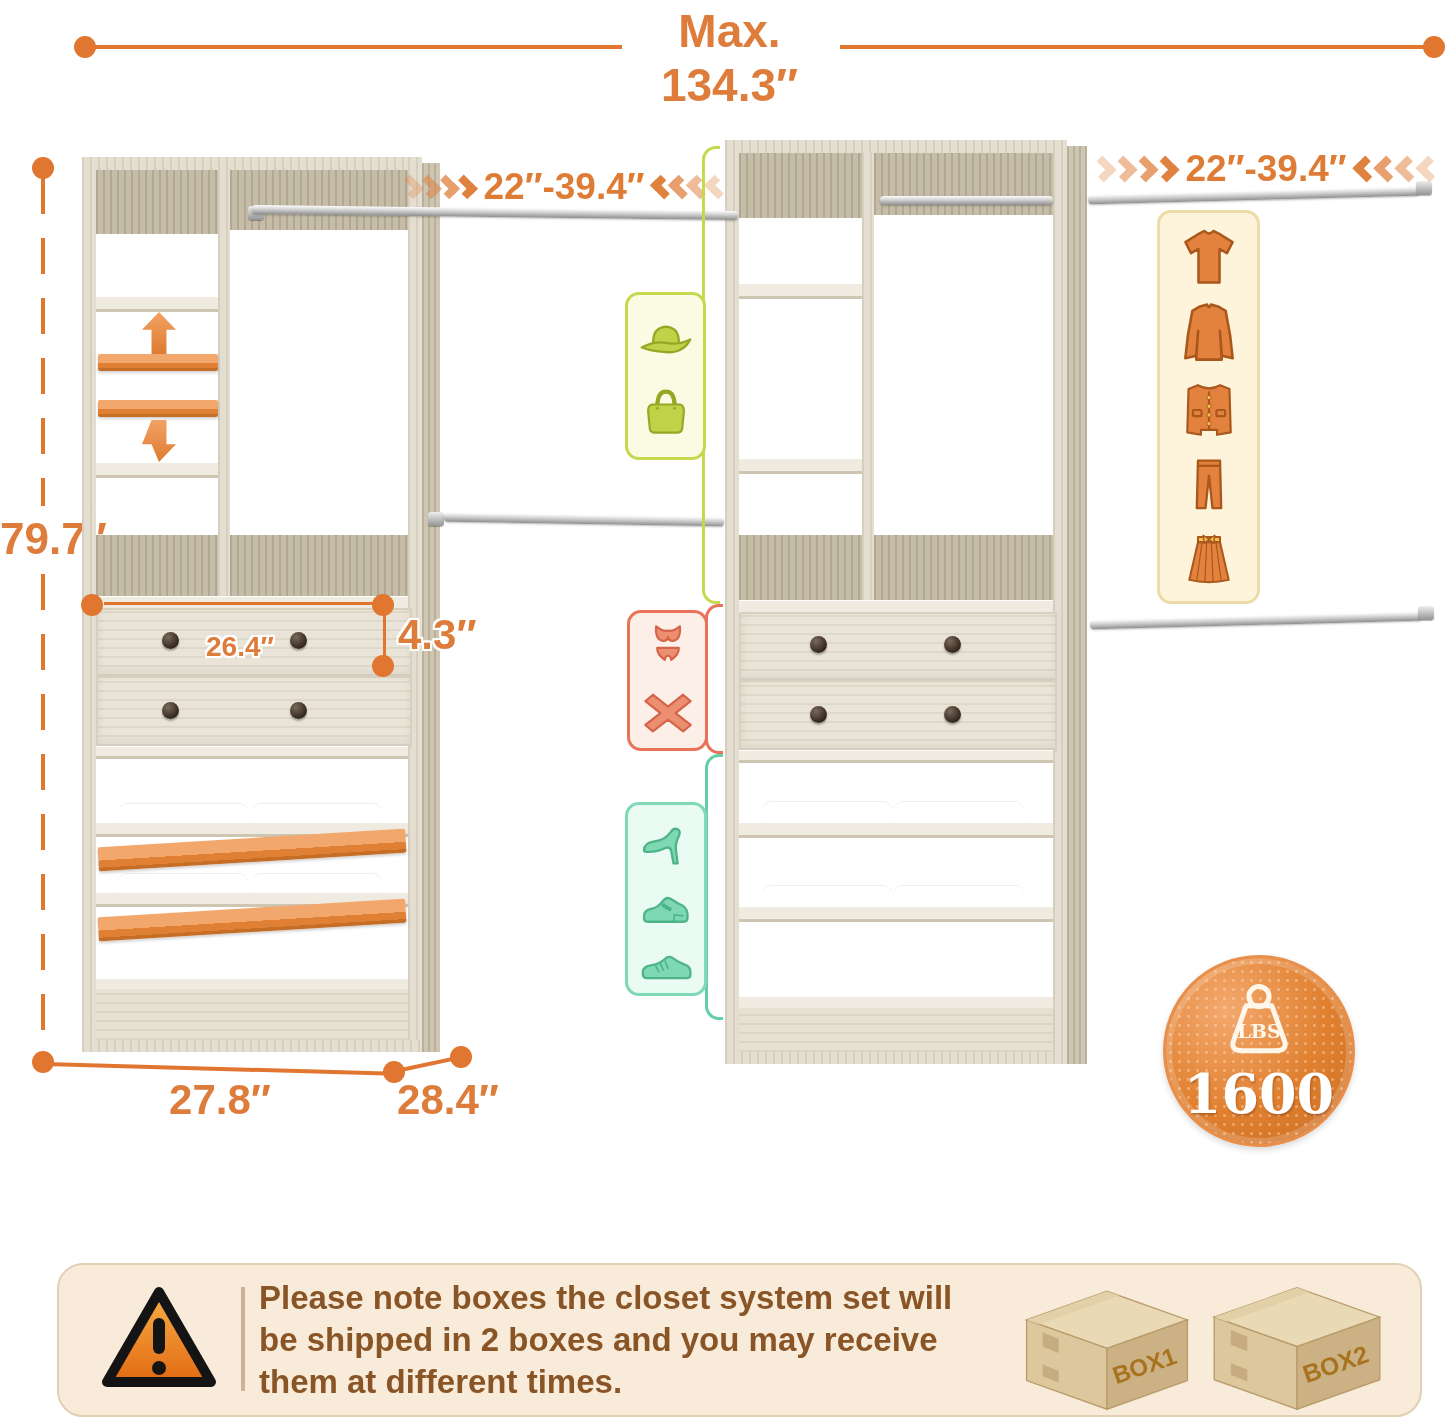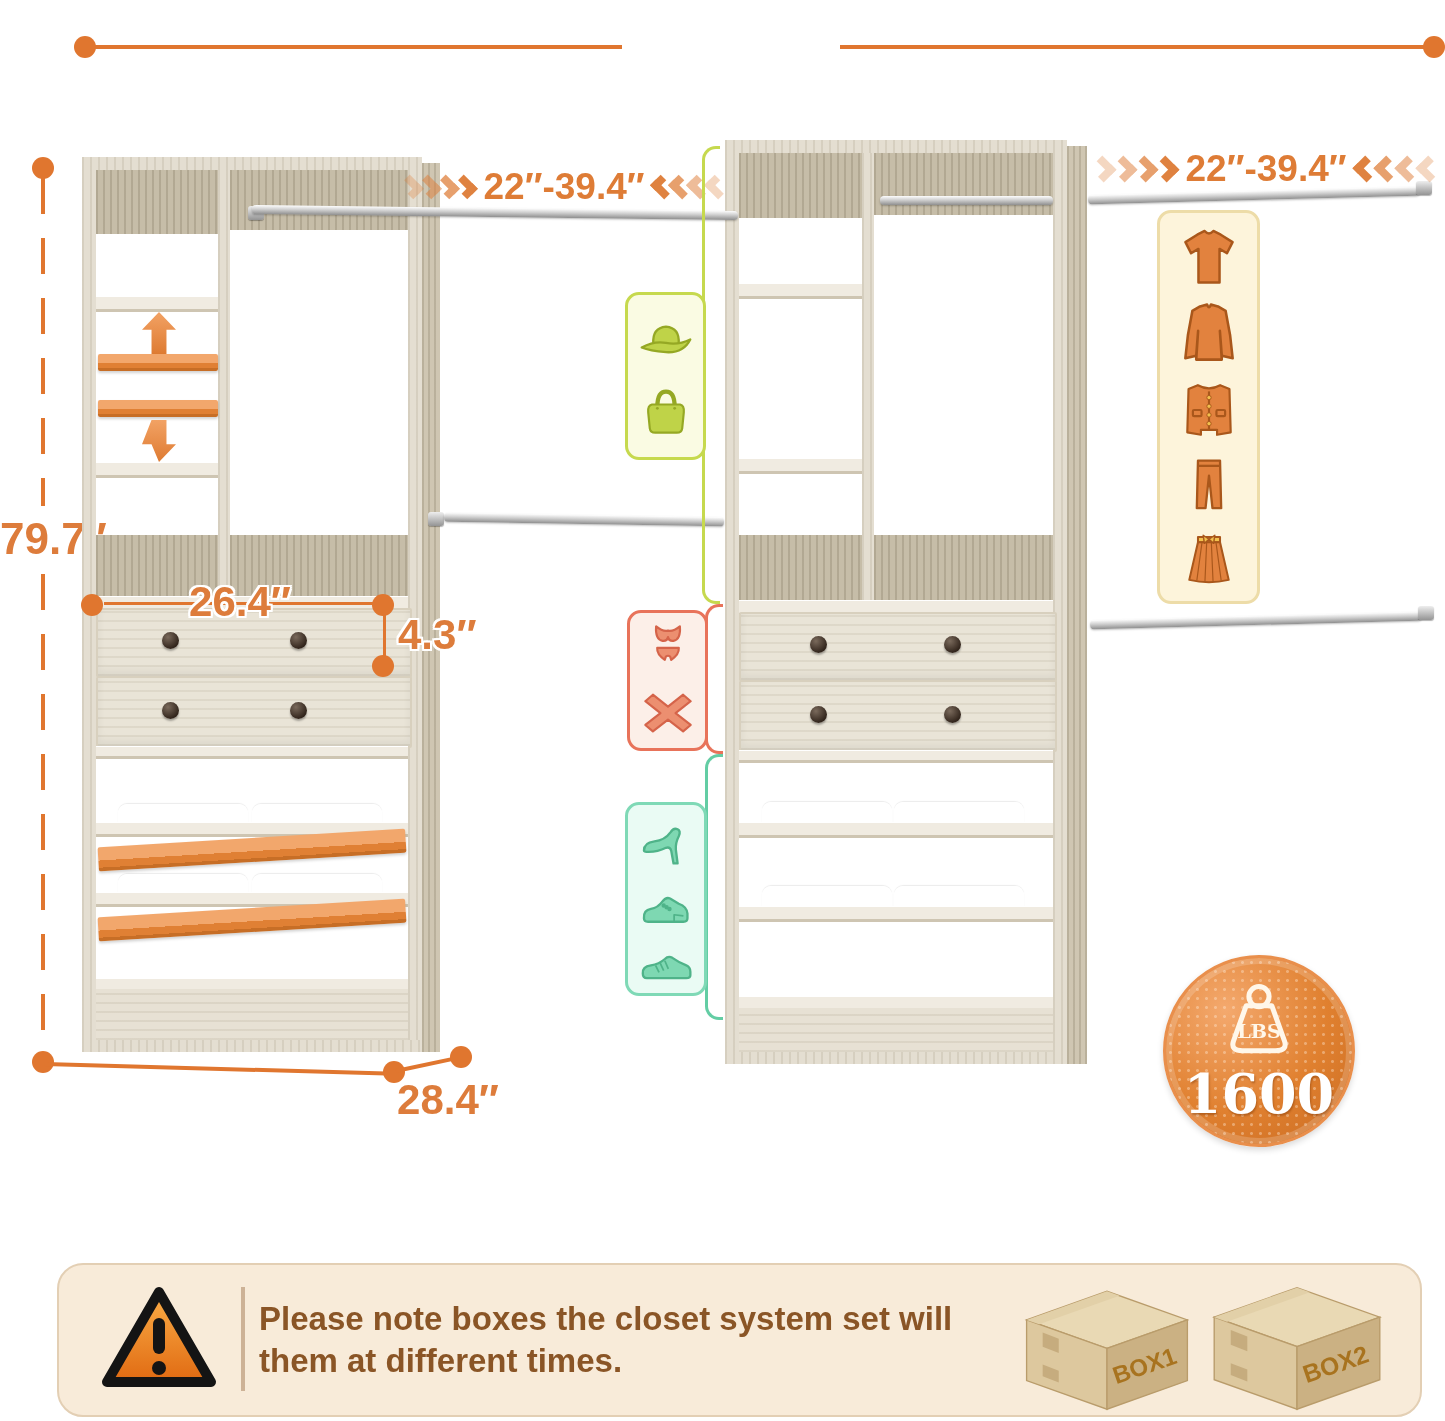--- a/index.html
+++ b/index.html
@@ -58,20 +58,24 @@
   .banner{background:#F8EBD9;border:2px solid #E3CFB4;border-radius:26px;}
   .note-line{font-size:33px;font-weight:bold;color:#8A5526;line-height:1.28;white-space:nowrap;}
 </style>
 </head>
 <body>
 
 <div id="stage">
 
   <div class="abs dot" style="left:74px;top:36px;"></div>
   <div class="abs dline" style="left:94px;top:45px;width:528px;height:4px;"></div>
+  <div class="abs" style="left:622px;top:4px;width:215px;">
+    <div class="dimtext" style="font-size:46px;">Max.</div>
+    <div class="dimtext" style="font-size:46px;">134.3″</div>
+  </div>
   <div class="abs dline" style="left:840px;top:45px;width:585px;height:4px;"></div>
   <div class="abs dot" style="left:1423px;top:36px;"></div>
 
   <div class="abs dot" style="left:32px;top:157px;"></div>
   <div class="abs dash-v" style="left:41px;top:178px;height:328px;"></div>
   <div class="abs dimtext" style="left:0;top:514px;width:86px;font-size:44px;">79.7″</div>
   <div class="abs dash-v" style="left:41px;top:574px;height:478px;"></div>
   <div class="abs dot" style="left:32px;top:1051px;"></div>
 
   <div class="abs side" style="left:422px;top:163px;width:18px;height:889px;"></div>
@@ -179,27 +183,28 @@
     <span class="chev l o3"></span>
     <span class="chev l o2"></span>
     <span class="chev l o1"></span>
   </div>
 
   <div class="abs dline" style="left:104px;top:602px;width:272px;height:3px;"></div>
   <div class="abs dot" style="left:81px;top:594px;"></div>
   <div class="abs dot" style="left:372px;top:594px;"></div>
   <div class="abs dline" style="left:383px;top:607px;width:3px;height:56px;"></div>
   <div class="abs dot" style="left:372px;top:655px;"></div>
-  <div class="abs dimtext halo" style="left:140px;top:578px;width:200px;font-size:42px;">26.4″</div>
+  <div class="abs dimtext halo" style="left:140px;top:631px;width:200px;font-size:28px;">26.4″</div>
   <div class="abs dimtext halo" style="left:398px;top:611px;width:130px;text-align:left;font-size:42px;">4.3″</div>
 
   <div class="abs dline" style="left:45px;top:1062px;width:350px;height:4px;transform:rotate(1.6deg);transform-origin:left center;"></div>
   <div class="abs dot" style="left:383px;top:1061px;"></div>
   <div class="abs dline" style="left:396px;top:1069px;width:68px;height:4px;transform:rotate(-12deg);transform-origin:left center;"></div>
   <div class="abs dot" style="left:450px;top:1046px;"></div>
+  <div class="abs dimtext" style="left:130px;top:1076px;width:180px;font-size:42px;">27.8″</div>
   <div class="abs dimtext" style="left:368px;top:1076px;width:160px;font-size:42px;">28.4″</div>
 
   <div class="abs bracket" style="left:702px;top:146px;width:15px;height:452px;border-color:#C6D94E;"></div>
   <div class="abs bracket" style="left:705px;top:604px;width:15px;height:144px;border-color:#E8735A;"></div>
   <div class="abs bracket" style="left:705px;top:754px;width:15px;height:260px;border-color:#63CDA4;"></div>
 
   <div class="abs panel p-green" style="left:625px;top:292px;width:75px;height:162px;">
     <svg width="58" height="52" viewBox="0 0 100 90">
       <g fill="#BFD348" stroke="#95A824" stroke-width="4" stroke-linejoin="round">
         <path d="M28 52 Q26 24 50 22 Q74 24 72 52"></path>
@@ -301,20 +306,21 @@
             <stop offset="1" stop-color="#E06A12"></stop>
         </linearGradient>
       </defs>
       <path d="M60 10 L112 100 H8 Z" fill="url(#wgrad)" stroke="#141414" stroke-width="10" stroke-linejoin="round"></path>
       <rect x="54" y="36" width="12" height="36" rx="6" fill="#141414"></rect>
       <circle cx="60" cy="86" r="7" fill="#141414"></circle>
     </svg>
     <div class="abs" style="left:182px;top:22px;width:4px;height:104px;background:#CDB296;"></div>
     <div class="abs" style="left:200px;top:10px;width:760px;height:130px;display:flex;flex-direction:column;justify-content:center;">
       <div class="note-line">Please note boxes the closet system set will</div>
+      <div class="note-line">be shipped in 2 boxes and you may receive</div>
       <div class="note-line">them at different times.</div>
     </div>
     <svg class="abs" style="left:950px;top:12px;" width="196" height="134" viewBox="0 0 200 150">
       <g stroke="#B99C6B" stroke-width="1.5">
         <polygon points="10,48 100,16 190,48 100,80" fill="#E9D9B4"></polygon>
         <polygon points="10,48 100,80 100,148 10,116" fill="#DDC89E"></polygon>
         <polygon points="100,80 190,48 190,116 100,148" fill="#CBB183"></polygon>
       </g>
       <polygon points="10,48 100,16 114,21 24,53" fill="#E2D0A8"></polygon>
       <polygon points="28,62 46,69 46,85 28,78" fill="#C6AC7E"></polygon>

